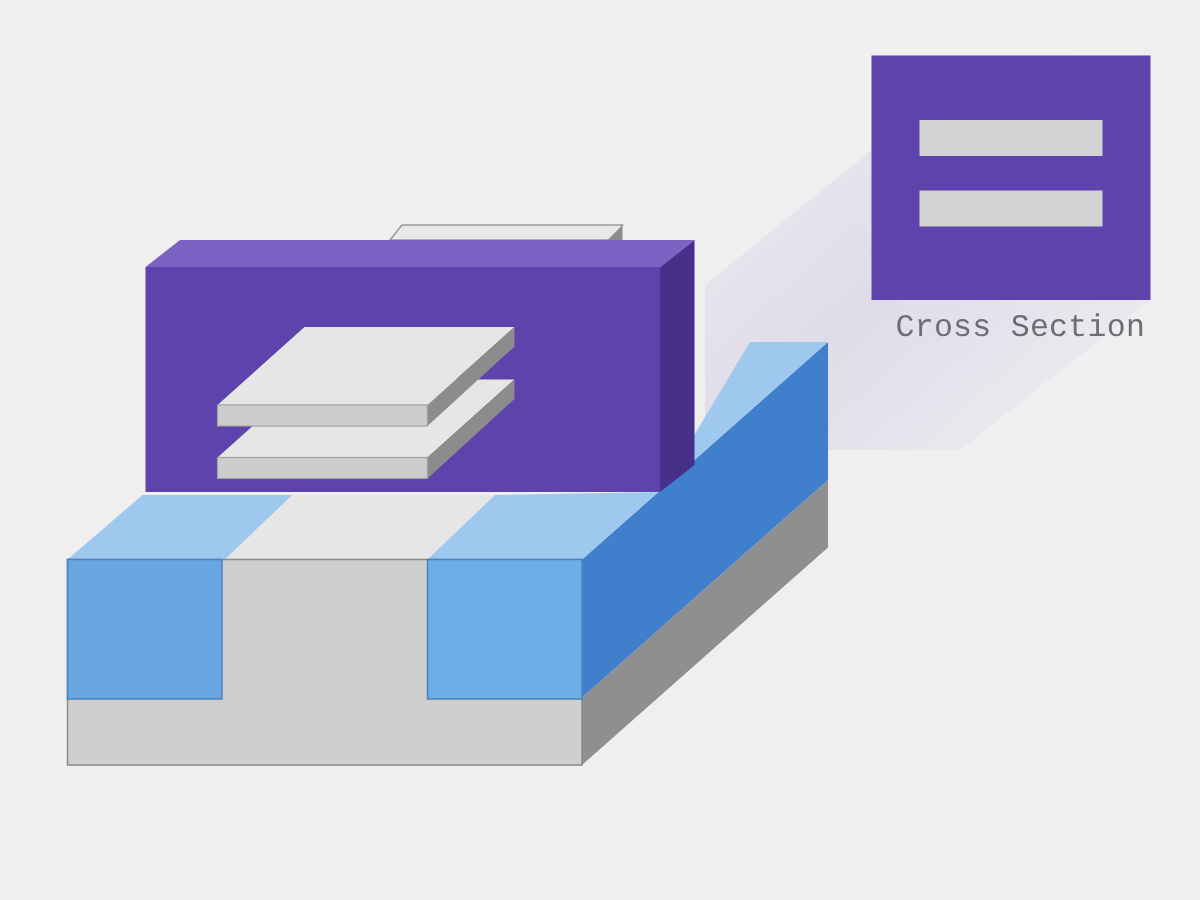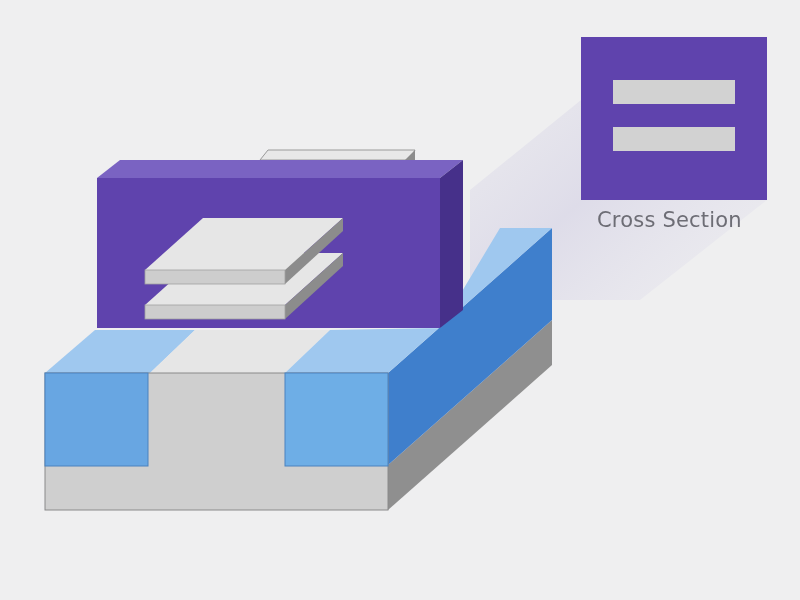--- a/index.html
+++ b/index.html
@@ -1,18 +1,18 @@
 <!DOCTYPE html>
 <html><head>
 <meta charset="utf-8">
 <style>
   html, body { margin: 0; padding: 0; }
   body { width: 800px; height: 600px; background: #efeff0; overflow: hidden; position: relative; font-family: "DejaVu Sans", sans-serif; }
   svg { position: absolute; left: 0; top: 0; }
-  .label { position: absolute; left: 597px; top: 208px; font-size: 21px; color: #6d6d75; letter-spacing: 0.2px; }
+  .label { position: absolute; left: 597px; top: 208px; font-size: 21px; color: #6d6d75; letter-spacing: 0.2px; font-family: Liberation Mono, monospace; }
 </style>
 </head>
 <body>
 
 <svg width="800" height="600" viewBox="0 0 800 600">
   <defs>
     <linearGradient id="shadowGrad" x1="0" y1="0" x2="1" y2="1">
       <stop offset="0" stop-color="#e4e3ec" stop-opacity="0.2"></stop>
       <stop offset="0.5" stop-color="#dcdae8" stop-opacity="0.9"></stop>
       <stop offset="1" stop-color="#e6e5ee" stop-opacity="0.2"></stop>

